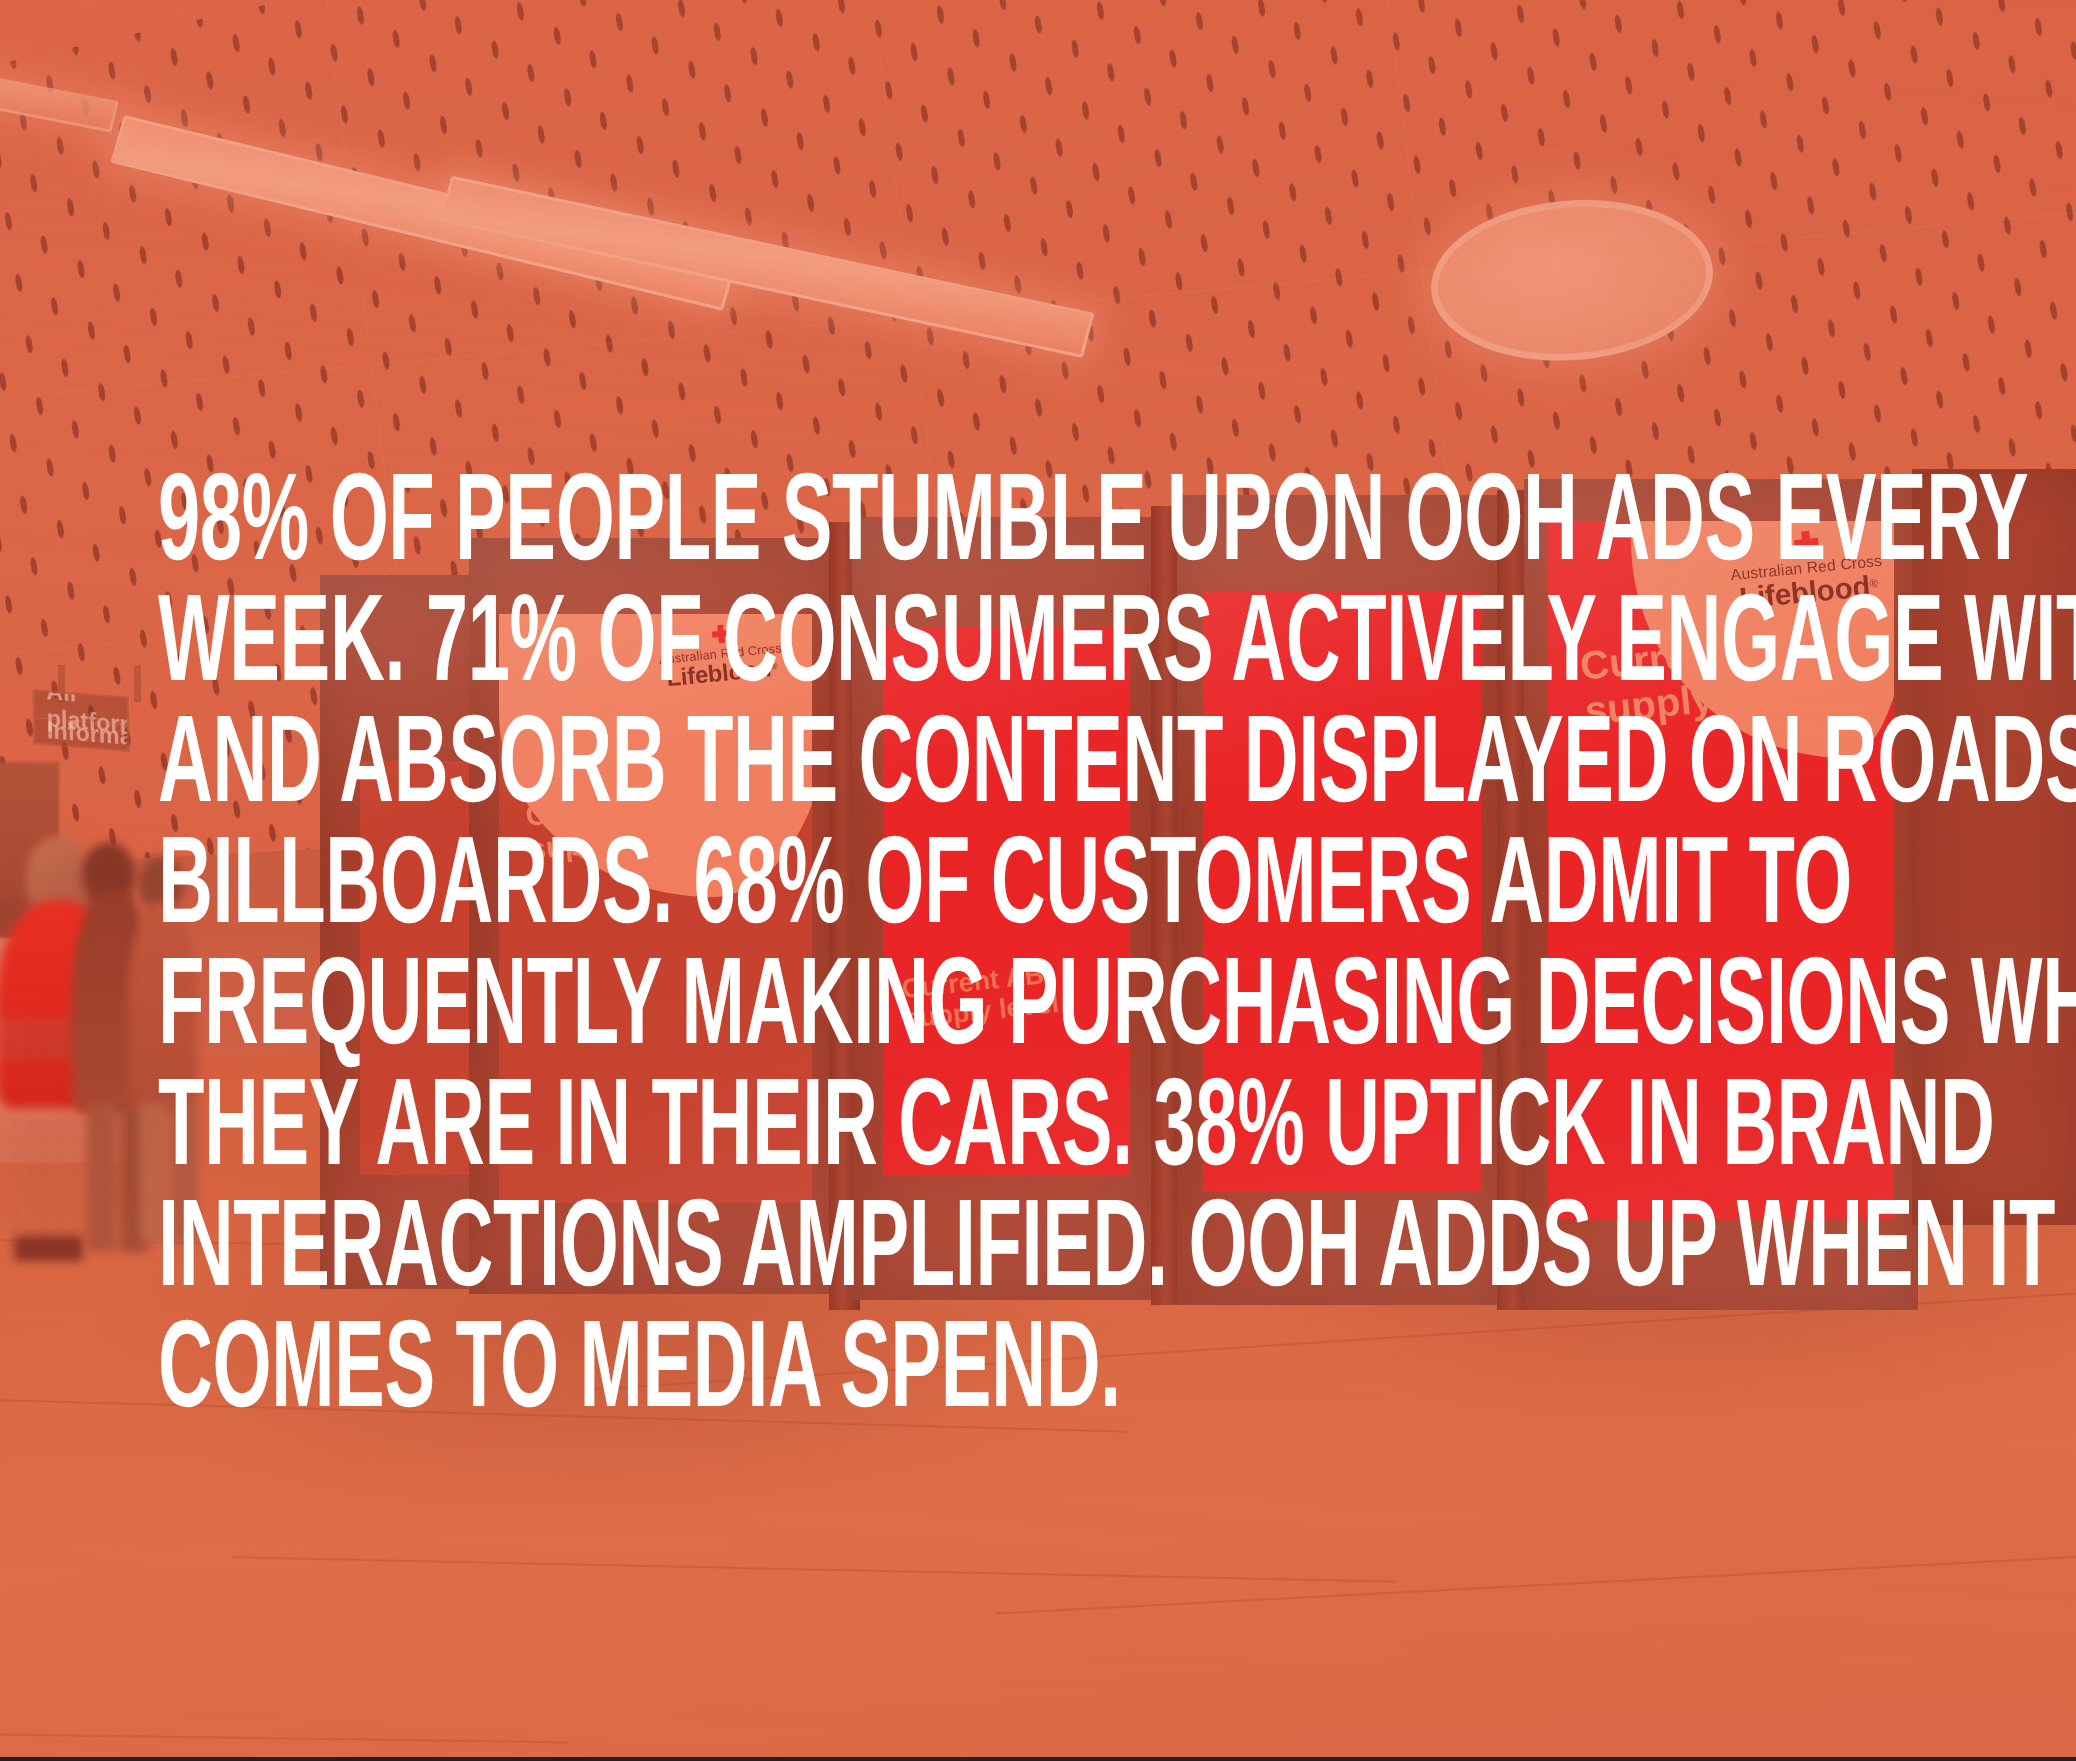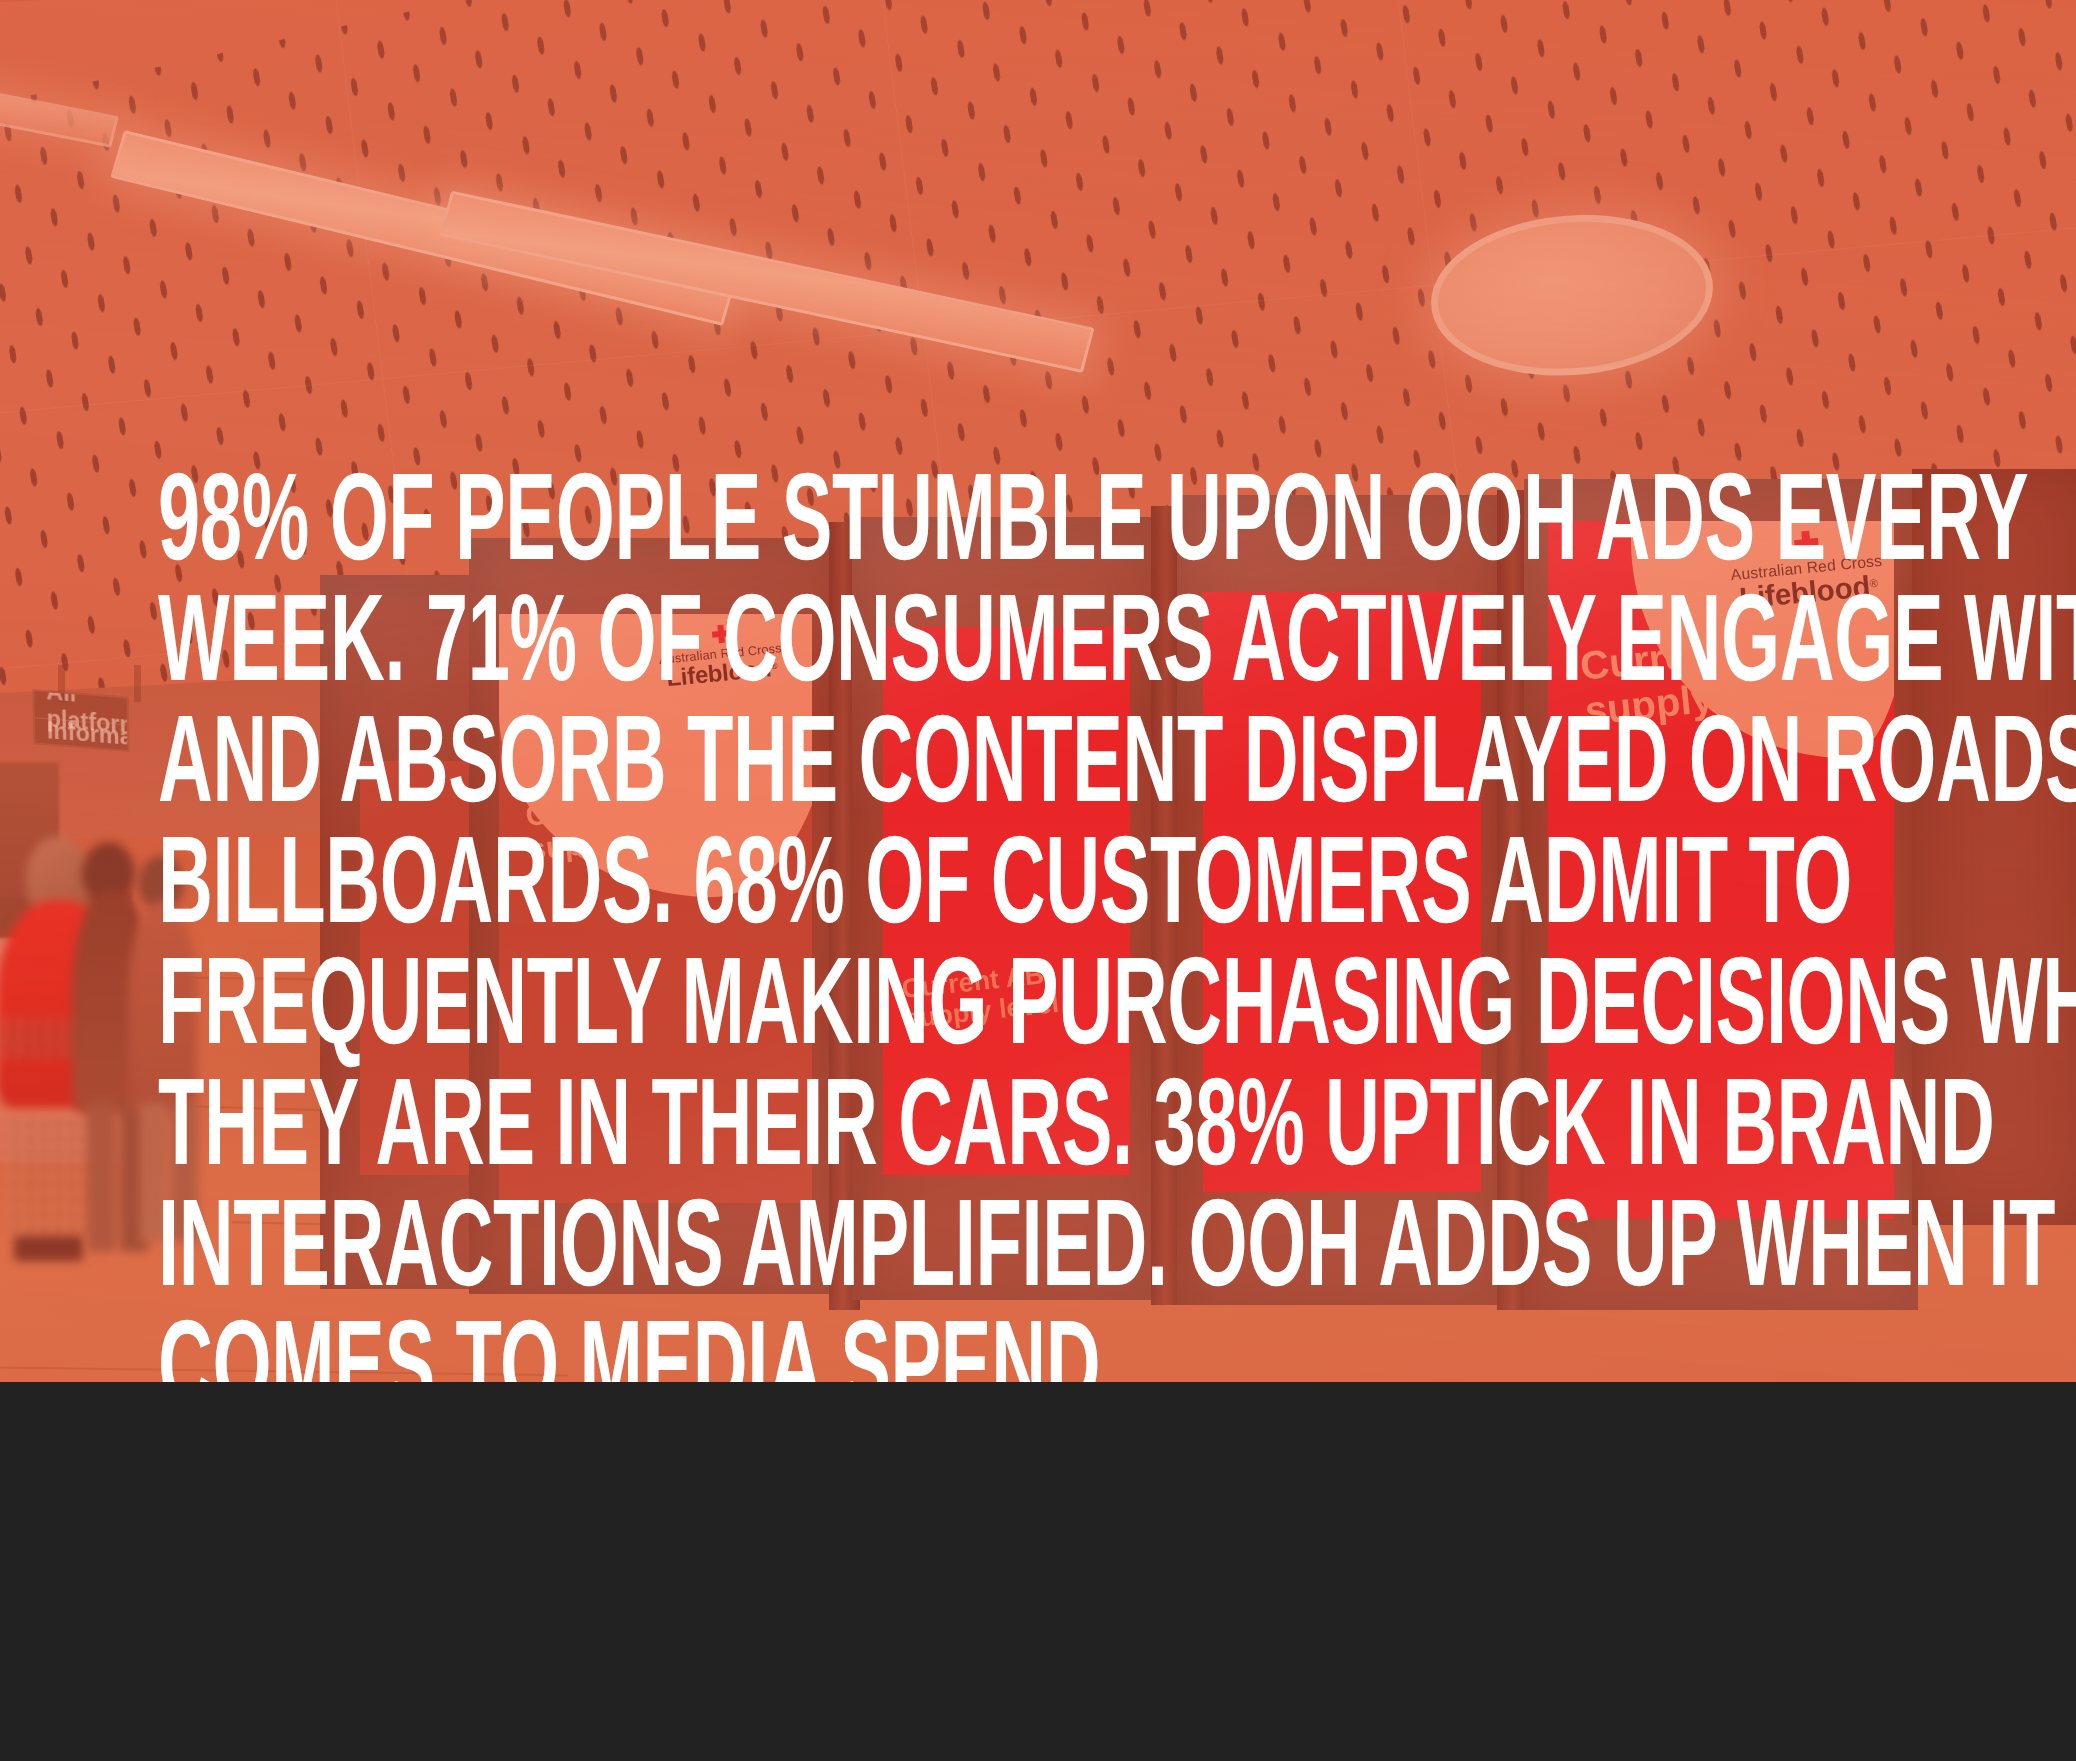--- a/index.html
+++ b/index.html
@@ -1,21 +1,21 @@
 <!DOCTYPE html>
 <html style="font-size:8.5px"><head>
 <meta charset="utf-8">
 <title>OOH Advertising Stat Graphic</title>
 <style>
   * { margin:0; padding:0; box-sizing:border-box; }
   html,body { background:#222; }
 
   #canvas {
     position:relative;
-    width:2077px; height:1382px;
+    width:2077px; height:1757px;
     overflow:hidden;
     background:#D9603F;
     font-family:"Liberation Sans", sans-serif;
   }
 
   
   .photo { position:absolute; inset:0; overflow:hidden; }
 
   
   .ceiling {

